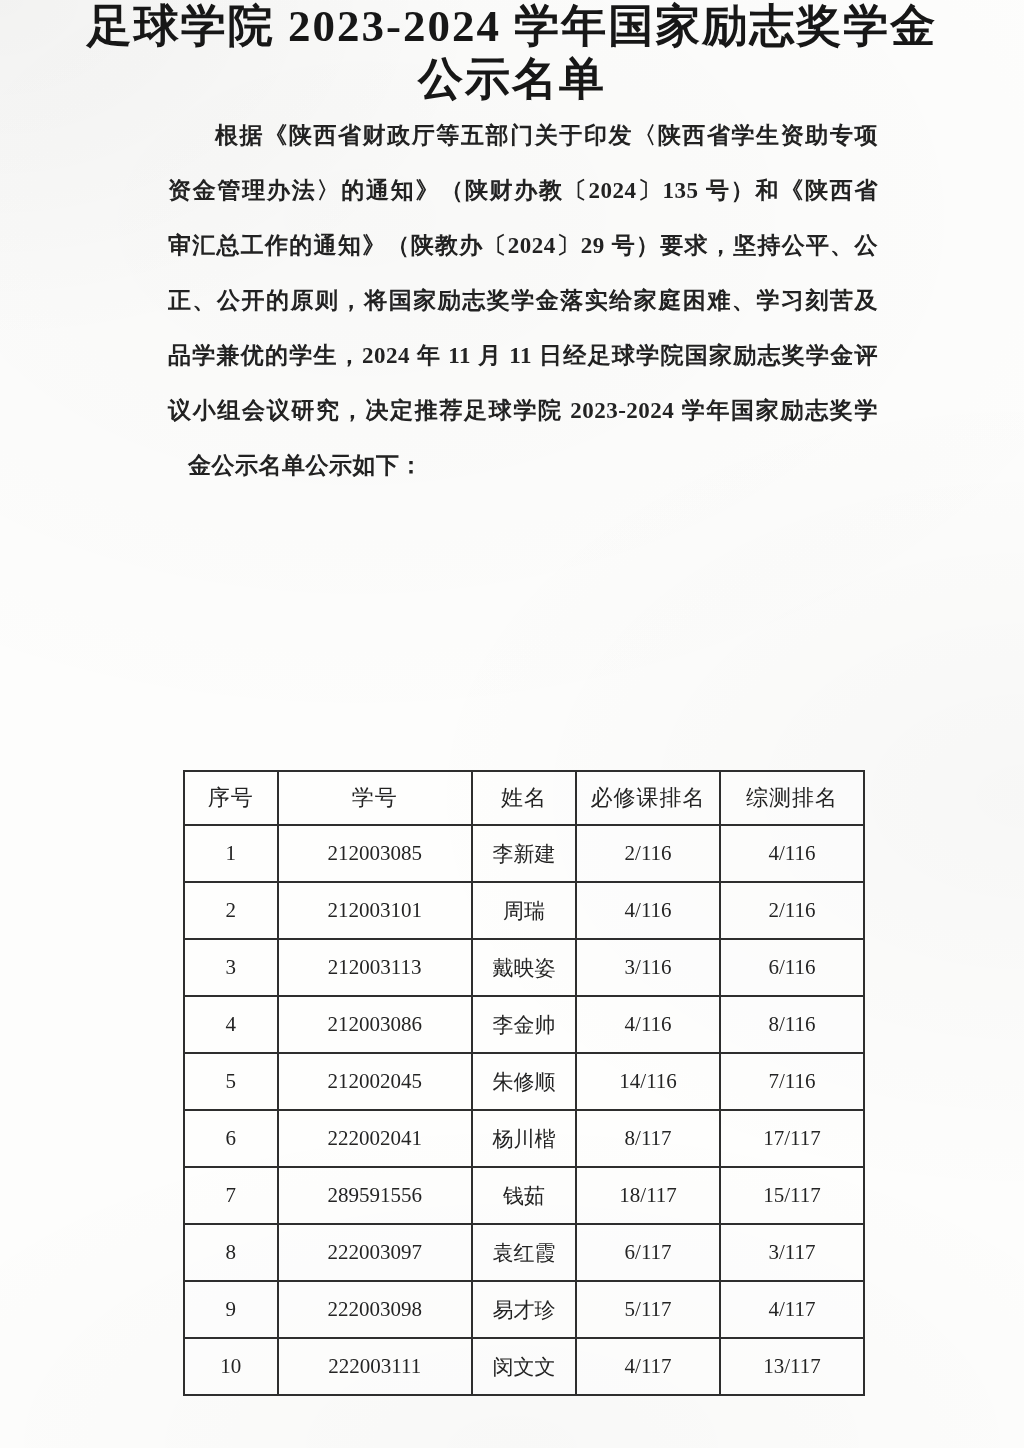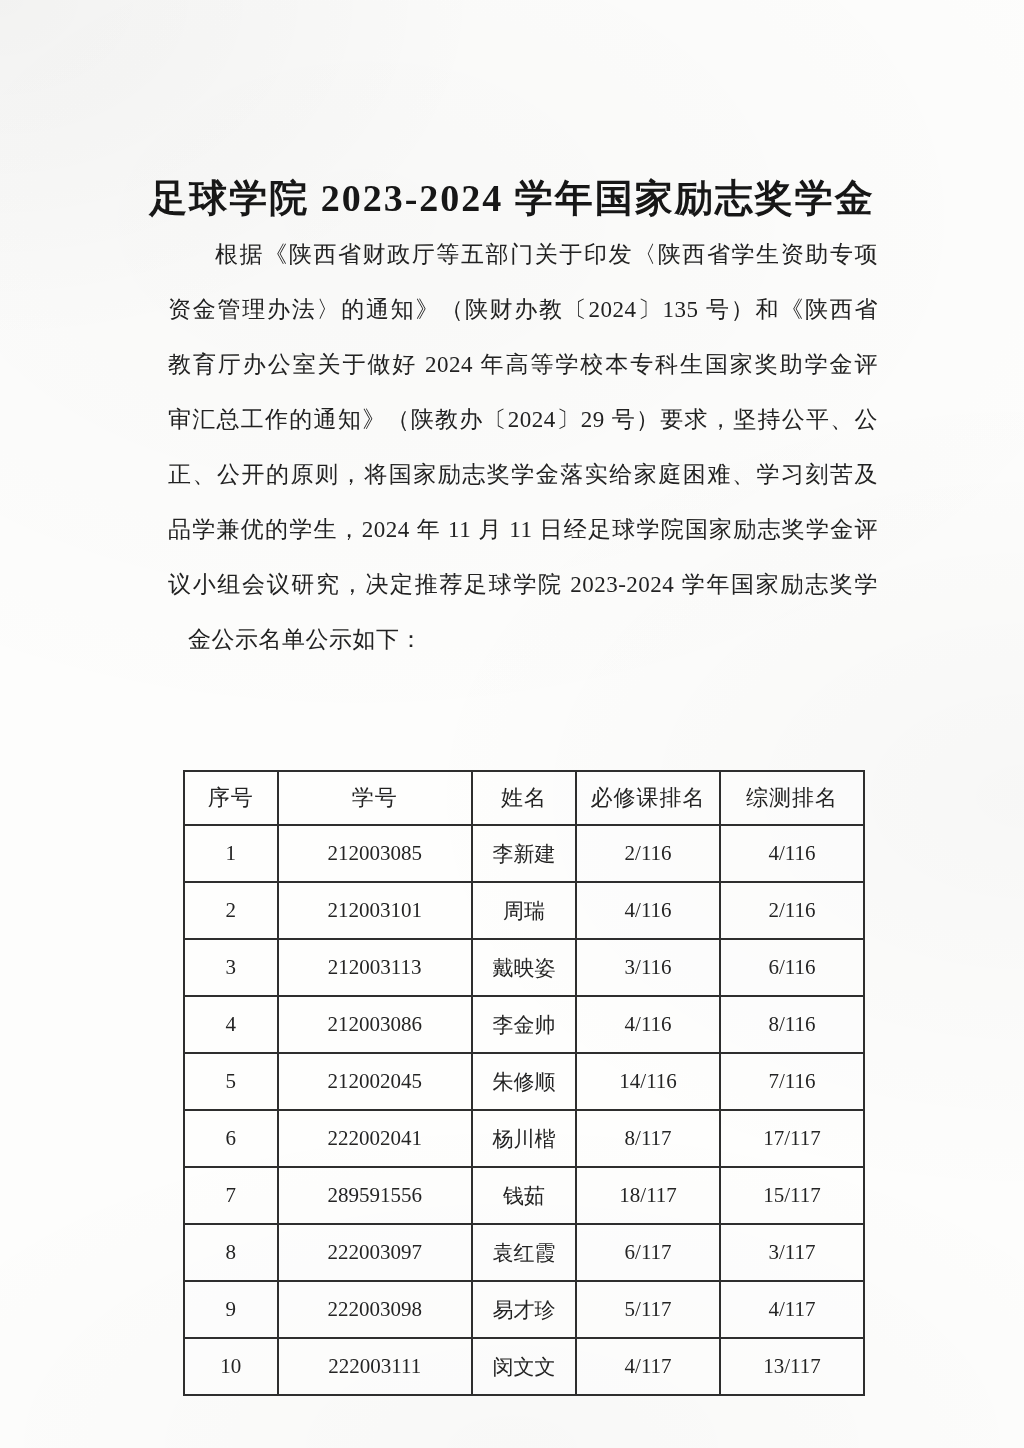--- a/index.html
+++ b/index.html
@@ -18,40 +18,40 @@
     height: 1448px;
     color: #1f1f1f;
     background:
       radial-gradient(1400px 900px at 35% 15%, rgba(0,0,0,0.018), rgba(0,0,0,0) 60%),
       radial-gradient(700px 500px at 0% 0%, rgba(0,0,0,0.035), rgba(0,0,0,0) 70%),
       radial-gradient(900px 600px at 100% 55%, rgba(0,0,0,0.025), rgba(0,0,0,0) 70%),
       radial-gradient(1000px 500px at 50% 100%, rgba(0,0,0,0.02), rgba(0,0,0,0) 70%),
       #fdfdfc;
   }
   .doc-title {
-    padding-top: 172px;
     text-align: center;
-    font-size: 38px;
+    font-size: 45px;
     font-weight: 700;
     line-height: 53px;
     letter-spacing: 2px;
     color: #171717;
   }
   .doc-body {
     margin: 2px auto 0 168px;
     width: 710px;
     font-size: 23px;
     color: #222;
   }
   .doc-body .line {
     height: 55px;
     line-height: 55px;
     text-align: justify;
     text-align-last: justify;
     letter-spacing: 0.5px;
+    font-weight: bold;
   }
   .doc-body .line.first {
     text-indent: 47px;
   }
   .doc-body .line.last {
     text-align-last: left;
     margin-left: 20px;
   }
   table.roster {
     position: absolute;
@@ -86,26 +86,26 @@
   table.roster th:nth-child(4), table.roster td:nth-child(4) { width: 21.25%; }
   table.roster th:nth-child(5), table.roster td:nth-child(5) { width: 21.25%; }
 </style>
 </head>
 <body>
 
 <div class="page">
 
   <div class="doc-title">
     <div>足球学院 2023-2024 学年国家励志奖学金</div>
+    <div>公示名单</div>
   </div>
 
   <div class="doc-body">
       <div class="line first">根据《陕西省财政厅等五部门关于印发〈陕西省学生资助专项</div>
       <div class="line">资金管理办法〉的通知》（陕财办教〔2024〕135 号）和《陕西省</div>
-      <div class="line">教育厅办公室关于做好 2024 年高等学校本专科生国家奖助学金评</div>
       <div class="line">审汇总工作的通知》（陕教办〔2024〕29 号）要求，坚持公平、公</div>
       <div class="line">正、公开的原则，将国家励志奖学金落实给家庭困难、学习刻苦及</div>
       <div class="line">品学兼优的学生，2024 年 11 月 11 日经足球学院国家励志奖学金评</div>
       <div class="line">议小组会议研究，决定推荐足球学院 2023-2024 学年国家励志奖学</div>
       <div class="line last">金公示名单公示如下：</div>
     </div>
 
   <table class="roster">
     <thead>
       <tr>

